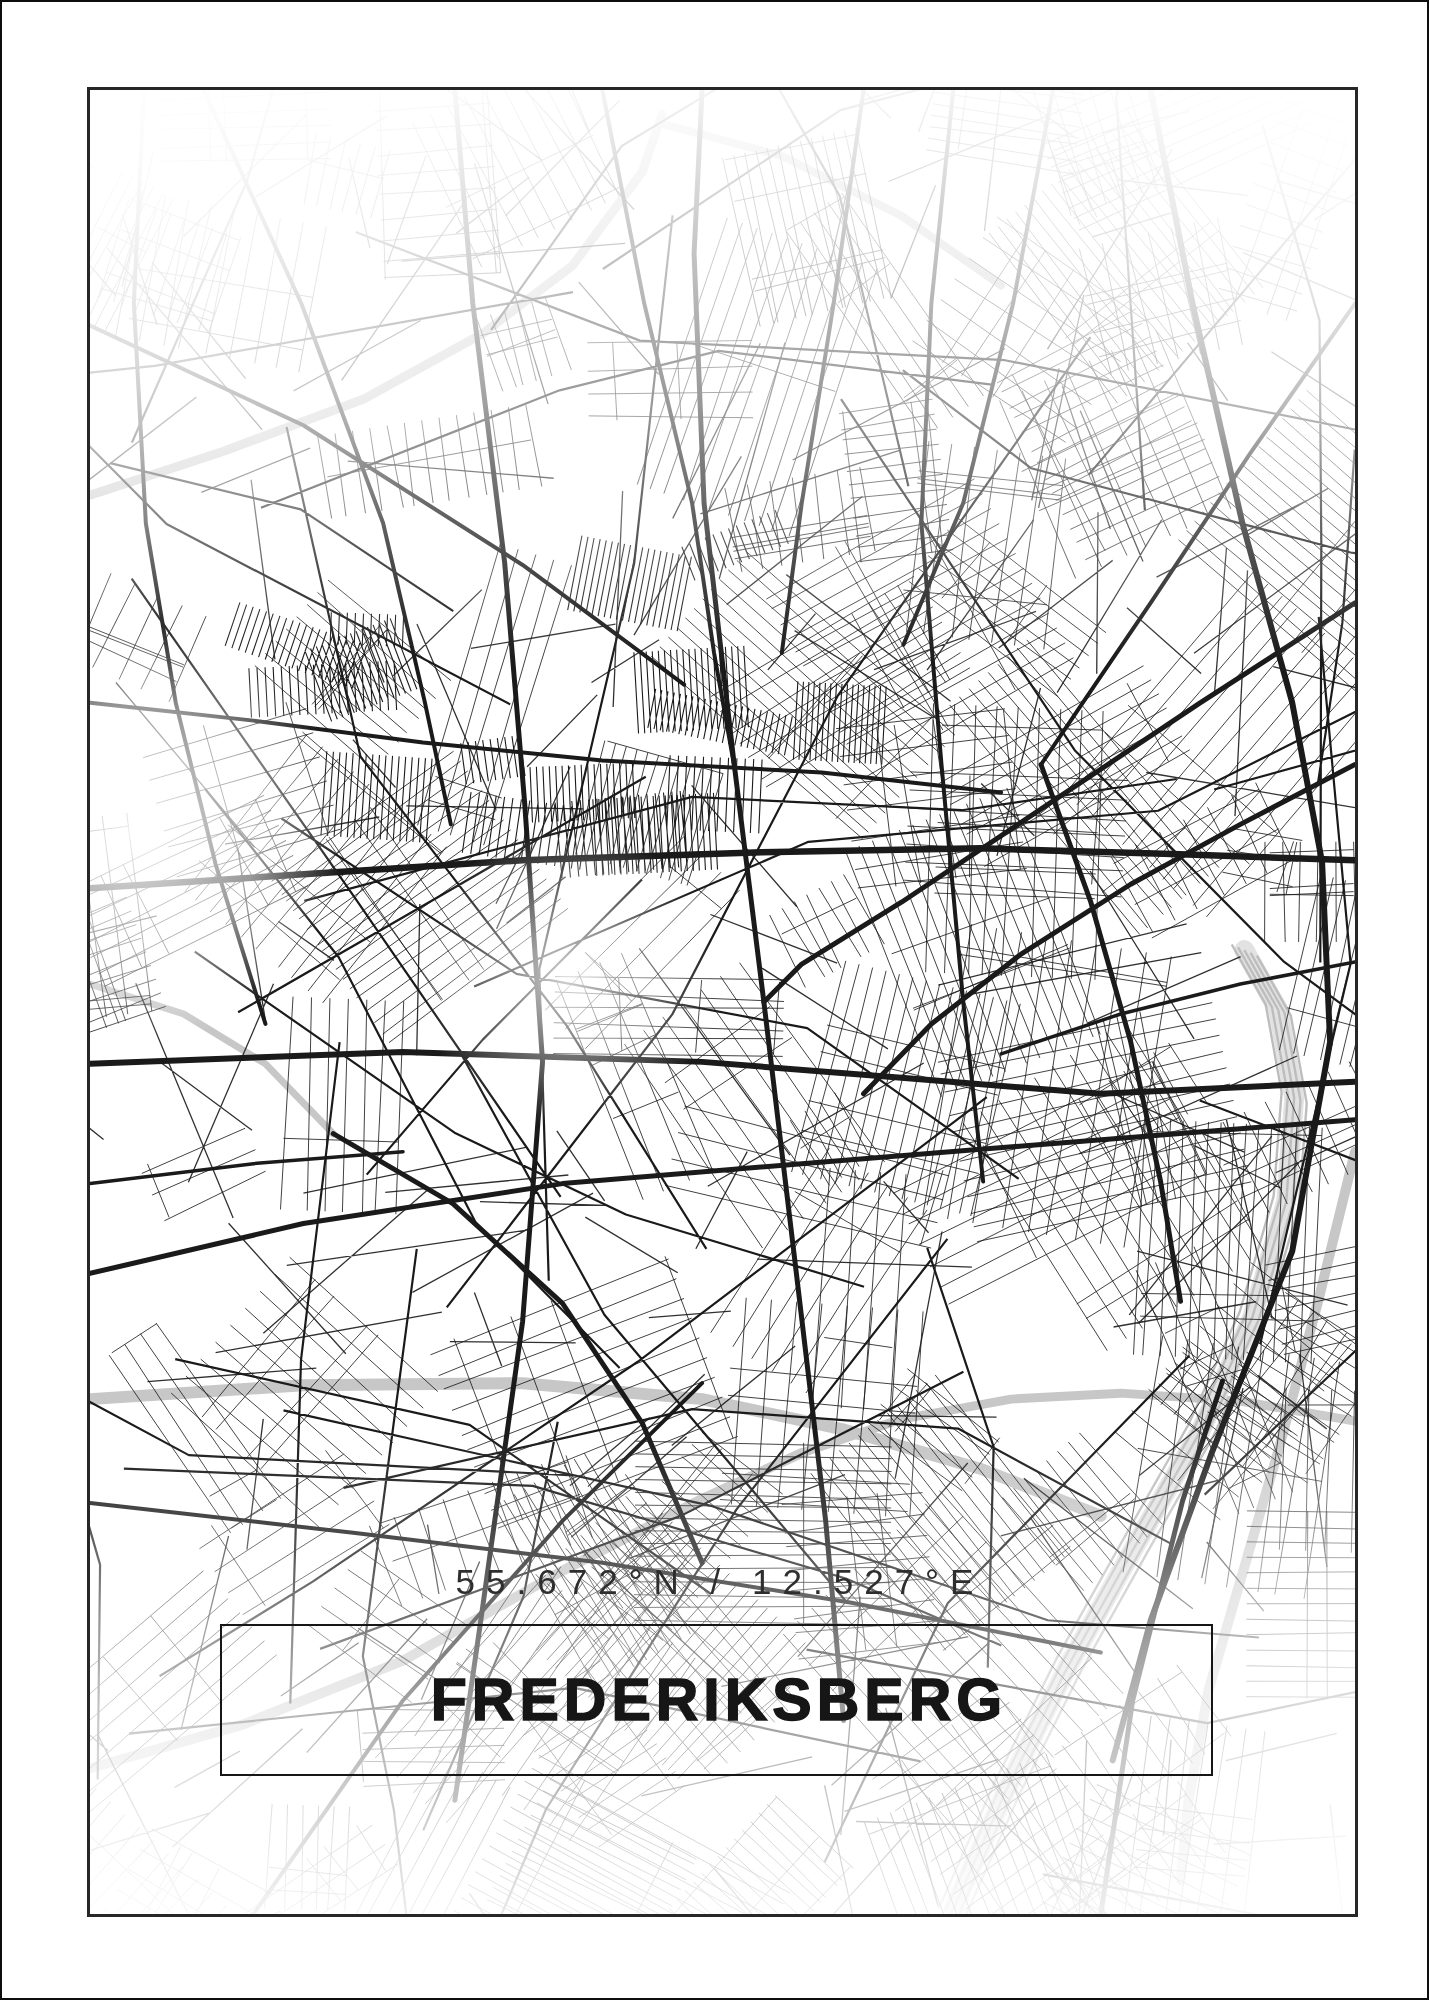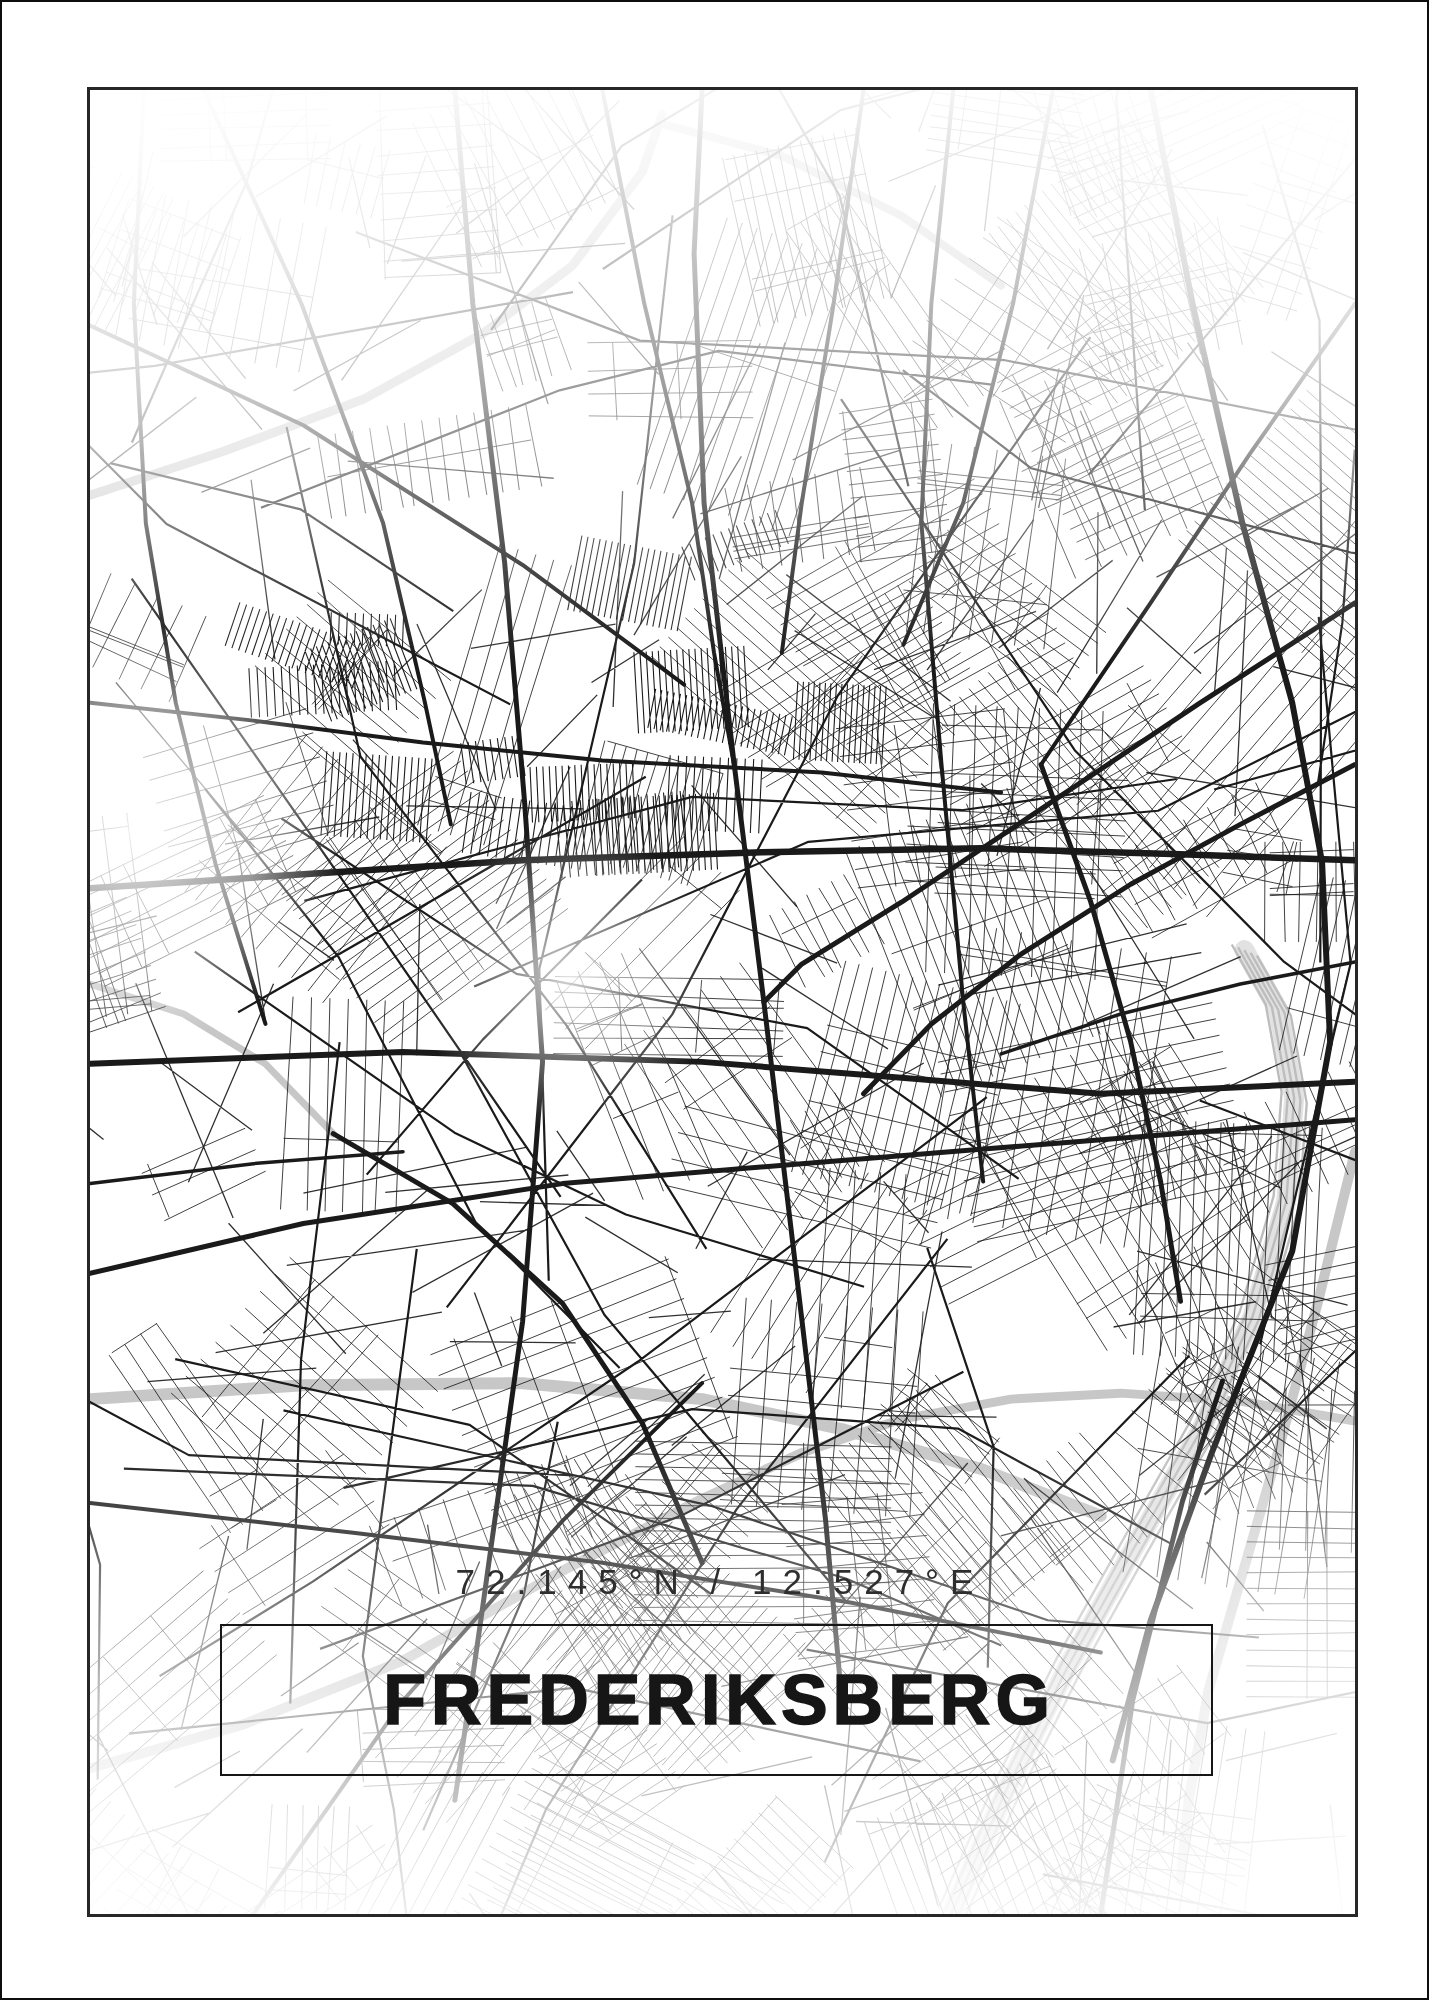--- a/index.html
+++ b/index.html
@@ -31,21 +31,21 @@
   }
   .title-box{
     position:absolute;left:218px;top:1622px;
     width:993px;height:152px;
     border:2px solid #161616;
     box-sizing:border-box;
     display:flex;align-items:center;justify-content:center;
     background:transparent;
   }
   .title{
-    font-size:70px;font-weight:700;
+    font-size:59px;font-weight:700;
     -webkit-text-stroke:1.5px #161616;
     letter-spacing:5px;text-indent:5px;
     color:#161616;line-height:1;white-space:nowrap;
   }
 </style>
 </head>
 <body>
 
 <div class="poster" style="border-color: rgb(13, 13, 13); background: rgb(255, 255, 255);">
 
@@ -156,19 +156,19 @@
         <rect x="86" y="86" width="1269" height="1828" fill="url(#rgLM)"></rect>
         <rect x="86" y="86" width="1269" height="1828" fill="url(#rgPark)"></rect>
         <rect x="86" y="86" width="1269" height="1828" fill="url(#lgBottom)"></rect>
         <rect x="86" y="86" width="1269" height="1828" fill="url(#rgBL)"></rect>
         <rect x="86" y="86" width="1269" height="1828" fill="url(#rgBR)"></rect>
         <rect x="86" y="86" width="1269" height="1828" fill="url(#rgRL)"></rect>
       </g>
     </svg>
   </div>
 
-  <div class="coords" style="color: rgb(46, 46, 46);">72.145°N / 12.527°E</div>
+  <div class="coords" style="color: rgb(46, 46, 46);">55.672°N / 12.527°E</div>
 
   <div class="title-box" style="border-color: rgb(22, 22, 22);">
     <span class="title" style="color: rgb(22, 22, 22);">FREDERIKSBERG</span>
   </div>
 
 </div>
 
 </body></html>

